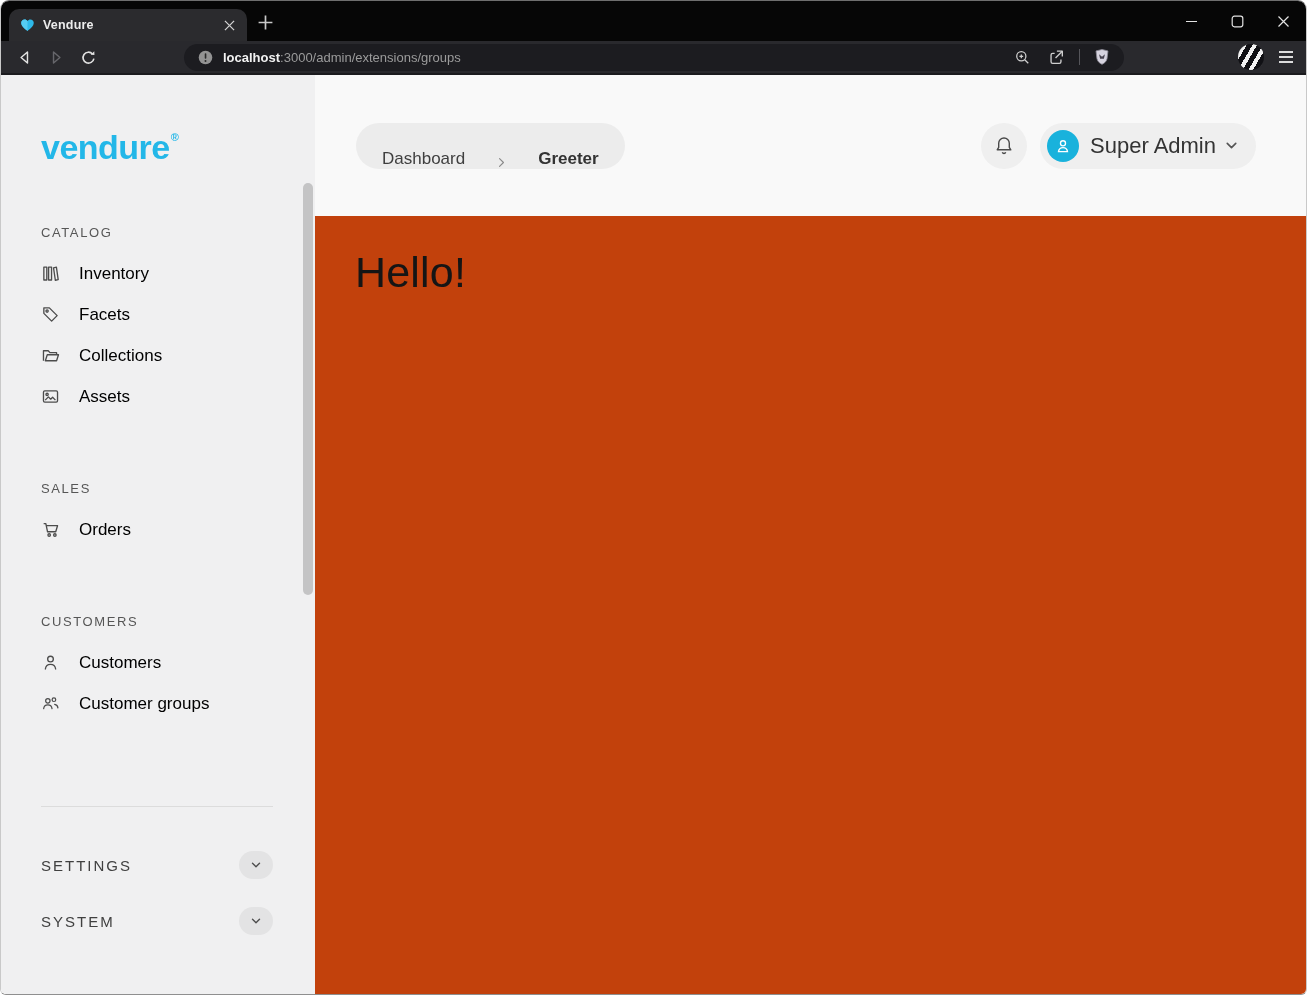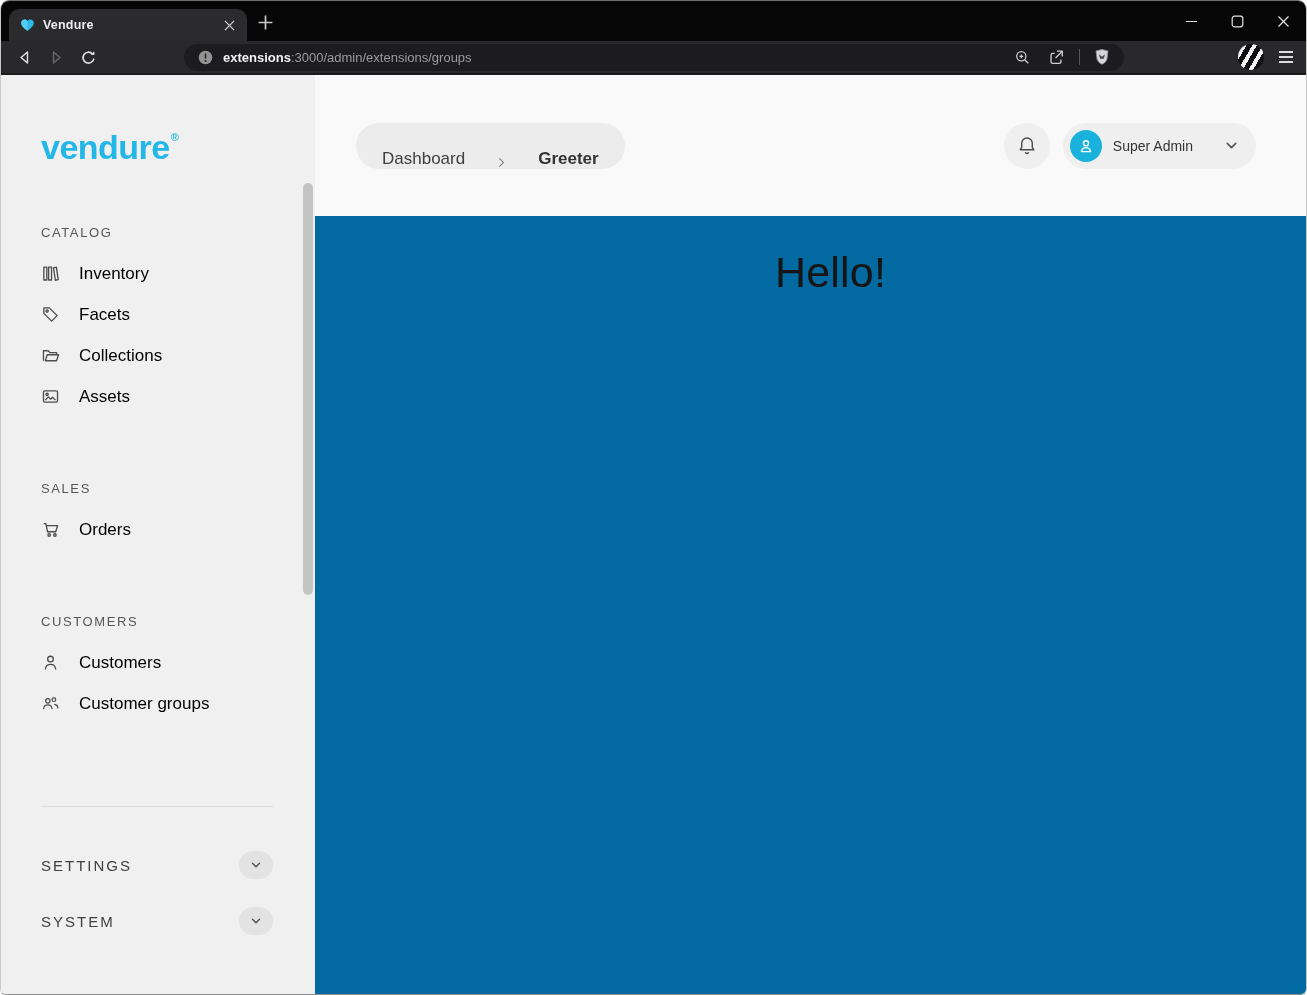--- a/index.html
+++ b/index.html
@@ -55,24 +55,24 @@
   .main { flex:1; display:flex; flex-direction:column; min-width:0; }
   .main-header { height:141px; flex:none; background:#f9f9f9; display:flex; align-items:center; padding:0 50px 0 41px; }
   .breadcrumb { height:46px; background:#ececec; border-radius:23px; display:flex; align-items:flex-end; padding:0 26px; gap:30px; }
   .crumb { font-size:17px; color:#3f3f3f; }
   .crumb.current { font-weight:bold; color:#333; }
   .crumb-sep { color:#8a8a8a; display:flex; }
   .header-right { margin-left:auto; display:flex; align-items:center; gap:13px; }
   .bell-btn { width:46px; height:46px; border-radius:50%; background:#efefef; display:flex; align-items:center; justify-content:center; color:#4a4a4a; }
   .user-pill { height:46px; background:#efefef; border-radius:23px; display:flex; align-items:center; padding:0 16px 0 7px; }
   .user-avatar { width:32px; height:32px; border-radius:50%; background:#19b2dc; display:flex; align-items:center; justify-content:center; color:#fff; }
-  .user-name { font-size:14px; color:#333; margin:0 30px 0 11px; }
+  .user-name { font-size:22px; color:#333; margin:0 7px 0 11px; }
   .user-chevron { color:#555; }
 
-  .content { flex:1; background:#0369a1; padding:32px 0 0 40px;text-align:center; }
+  .content { flex:1; background:#c2410c; padding:32px 0 0 40px; }
   .hello { font-size:43px; font-weight:400; color:#151515; letter-spacing:.2px; }
 </style>
 </head>
 <body>
 
 <div class="window">
 
   <div class="titlebar">
     <div class="tab">
       <svg width="15" height="14" viewBox="0 0 24 22">
@@ -127,21 +127,21 @@
           <path d="M16.8 2.6l.2 4.4-4.4-.3z" fill="currentColor"></path>
         </svg>
     </span>
 
     <div class="urlbar">
       <svg width="17" height="17" viewBox="0 0 20 20">
         <circle cx="10" cy="10" r="8" fill="#939393"></circle>
           <rect x="9.1" y="5" width="1.9" height="6.4" rx=".9" fill="#2a2a2a"></rect>
           <circle cx="10" cy="14.2" r="1.2" fill="#2a2a2a"></circle>
       </svg>
-      <span class="url-text"><b>extensions</b><span>:3000/admin/extensions/groups</span></span>
+      <span class="url-text"><b>localhost</b><span>:3000/admin/extensions/groups</span></span>
       <span class="spacer"></span>
       <span class="field-icon">
         <svg width="17" height="17" viewBox="0 0 20 20" stroke="currentColor" stroke-width="1.5" fill="none">
             <circle cx="8.6" cy="8.6" r="5.4"></circle>
             <path d="M12.6 12.6l4.2 4.2M8.6 6.4v4.4M6.4 8.6h4.4"></path>
           </svg>
       </span>
       <span class="field-icon">
         <svg width="18" height="18" viewBox="0 0 20 20" stroke="currentColor" stroke-width="1.5" fill="none" stroke-linejoin="round">
             <path d="M8.5 6H6.3A1.8 1.8 0 0 0 4.5 7.8v7.4A1.8 1.8 0 0 0 6.3 17h7.4a1.8 1.8 0 0 0 1.8-1.8v-2.4"></path>

